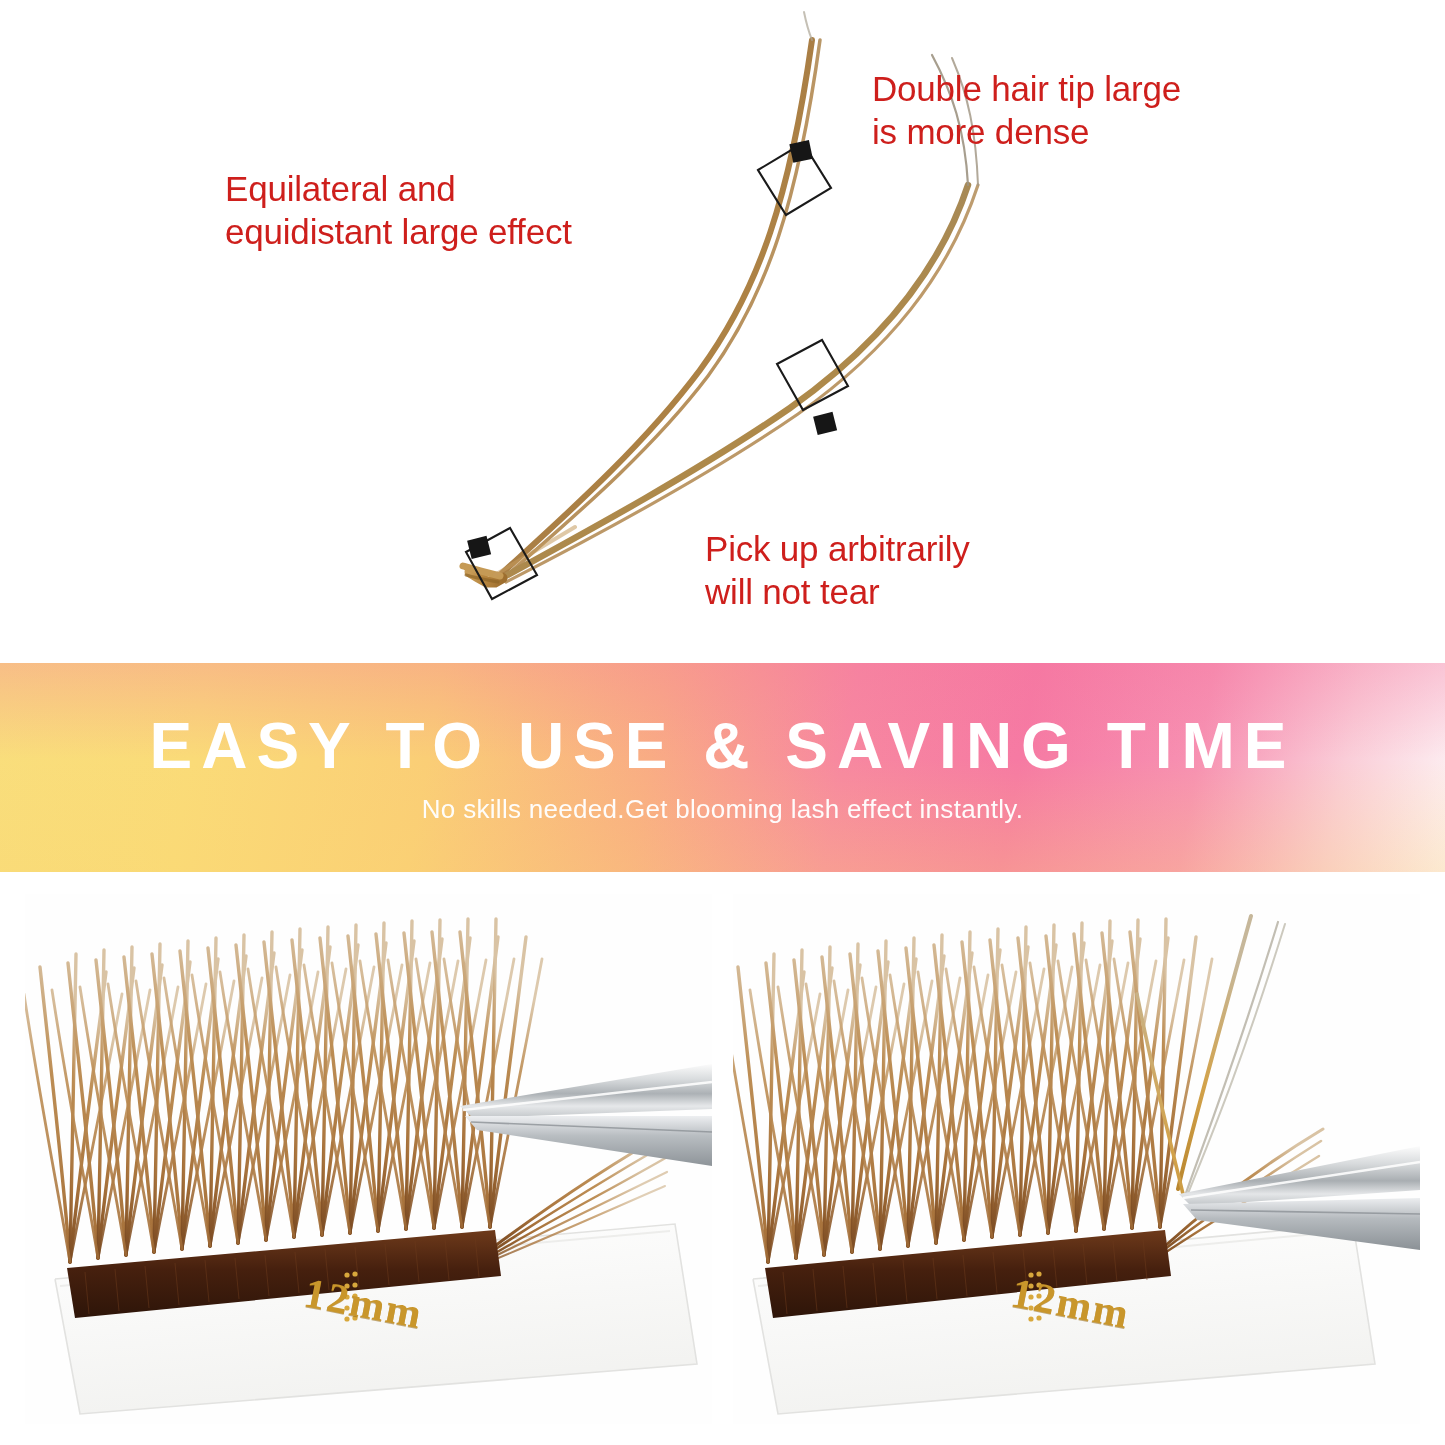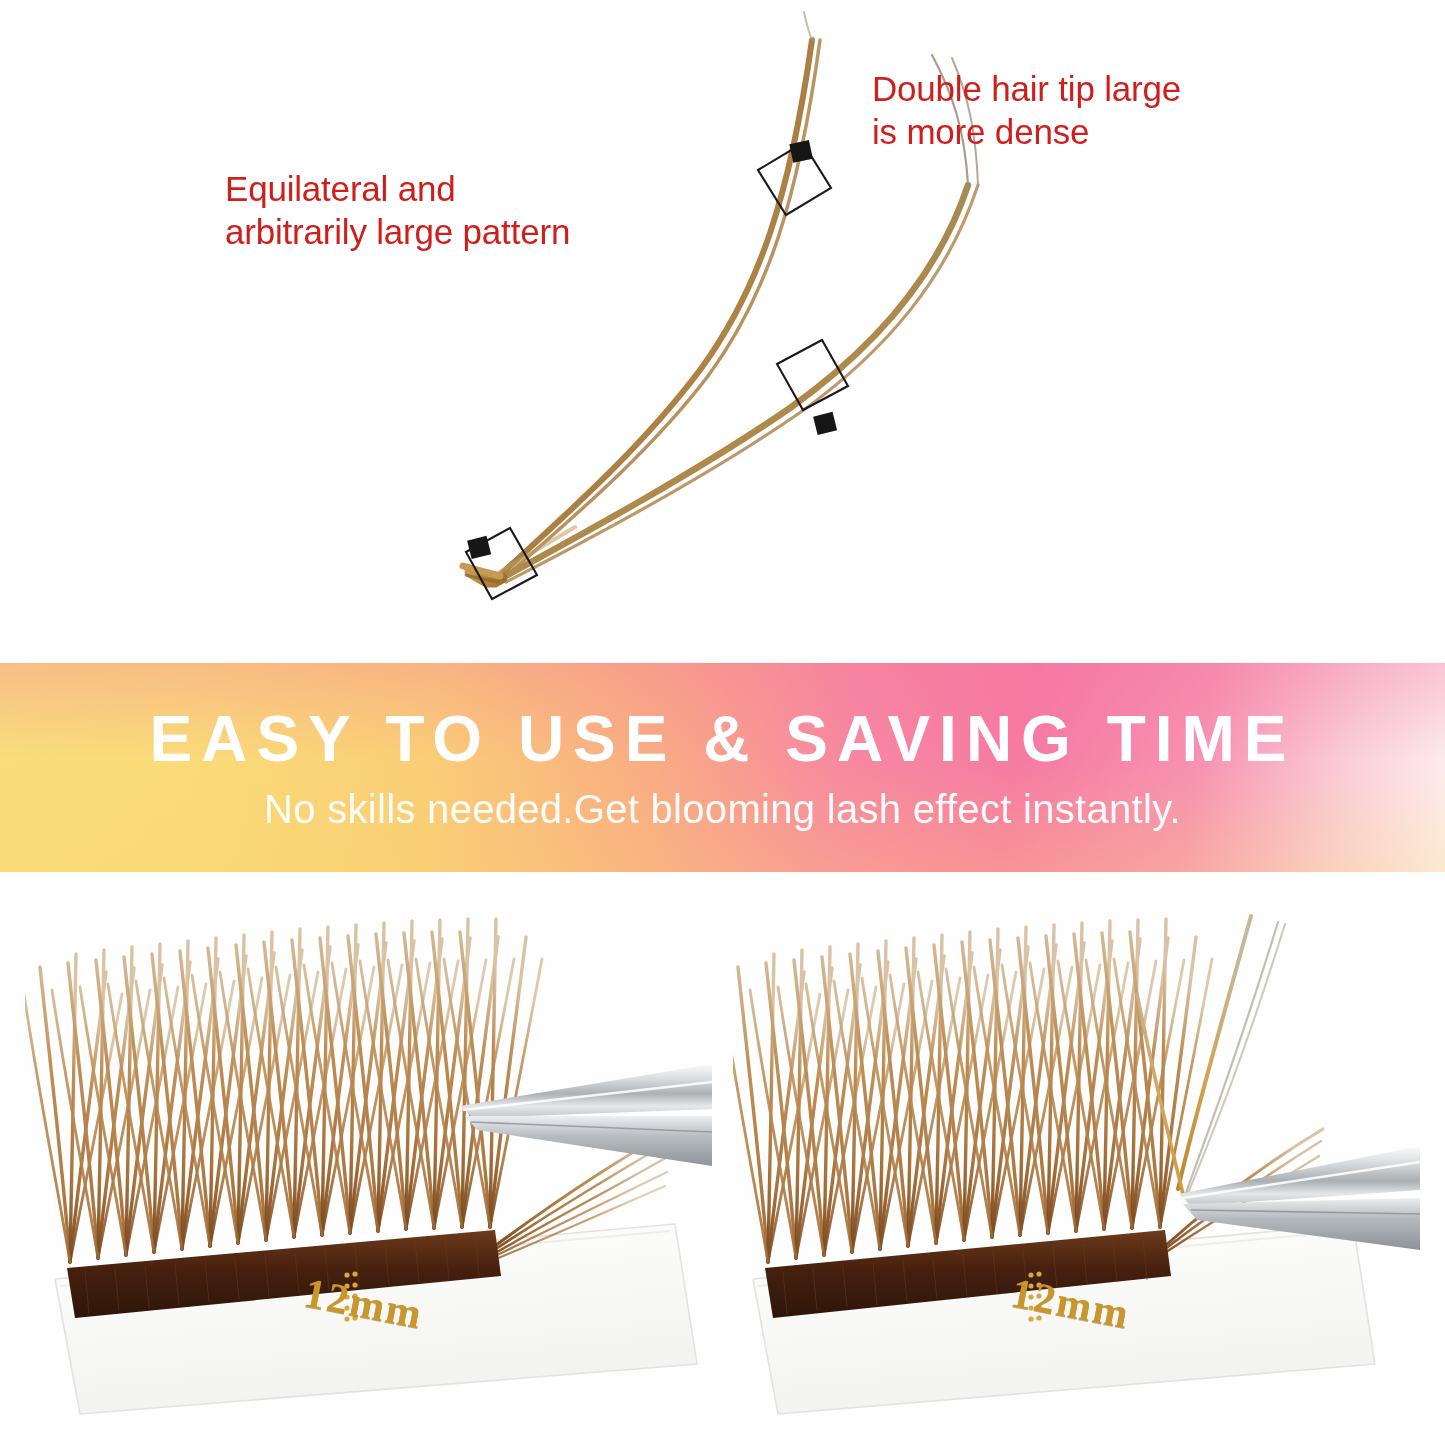--- a/index.html
+++ b/index.html
@@ -33,21 +33,21 @@
          rgba(253,241,244,1) 100%);}
   .banner-bg2{position:absolute;inset:0;
      background:linear-gradient(180deg, rgba(244,116,160,0.30) 0%, rgba(255,255,255,0) 46%,
                 rgba(250,214,112,0.28) 100%);}
   .banner-inner{position:absolute;inset:0;display:flex;flex-direction:column;
                 align-items:center;justify-content:center;border-radius:21px;}
   .banner-title{color:#ffffff;font-family:"Liberation Sans",sans-serif;font-weight:700;
                 font-size:64px;letter-spacing:9px;line-height:1;margin:0 0 6px 0;
                 text-align:center;white-space:nowrap;}
   .banner-sub{color:#ffffff;font-family:"Liberation Sans",sans-serif;font-weight:400;
-              font-size:40px;letter-spacing:0.3px;line-height:1;margin:12px 0 0 0;text-align:center;
+              font-size:26px;letter-spacing:0.3px;line-height:1;margin:12px 0 0 0;text-align:center;
               white-space:nowrap;opacity:.97;}
 
   
   .photos{position:absolute;left:0;top:872px;width:1445px;height:573px;background:#fff;}
   .photo{position:absolute;top:22px;height:530px;background:#fefefe;overflow:hidden;}
   .photo-left{left:25px;width:687px;}
   .photo-right{left:733px;width:687px;}
   .photo svg{position:absolute;left:0;top:0;width:100%;height:100%;}
 
   .mm-label{position:absolute;font-family:"Liberation Serif",serif;font-weight:700;
@@ -118,23 +118,25 @@
         <rect x="815" y="414" width="20" height="19" fill="#161616" transform="rotate(-14 825 423)"></rect>
       </g>
 
       <g>
         <polygon points="466,552 510,528 537,575 492,599" fill="none" stroke="#1a1a1a" stroke-width="2.1"></polygon>
         <rect x="469" y="538" width="20" height="19" fill="#161616" transform="rotate(-14 479 547)"></rect>
       </g>
     </svg>
 
     <div class="callout-text callout-a">Equilateral and
-arbitrarily large pattern</div>
+equidistant large effect</div>
     <div class="callout-text callout-b">Double hair tip large
 is more dense</div>
+    <div class="callout-text callout-c">Pick up arbitrarily
+will not tear</div>
   </div>
 
   <div class="banner">
     <div class="banner-bg"></div>
     <div class="banner-bg2"></div>
     <div class="banner-inner">
       <div class="banner-title">EASY TO USE &amp; SAVING TIME</div>
       <div class="banner-sub">No skills needed.Get blooming lash effect instantly.</div>
     </div>
   </div>

